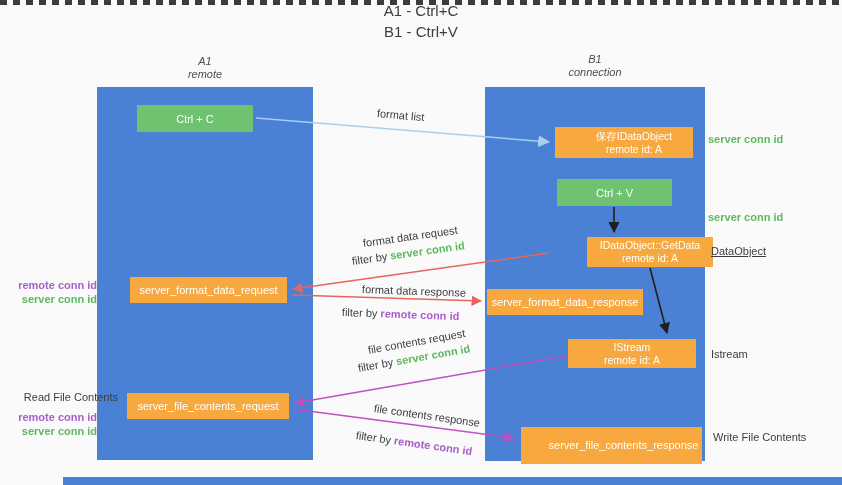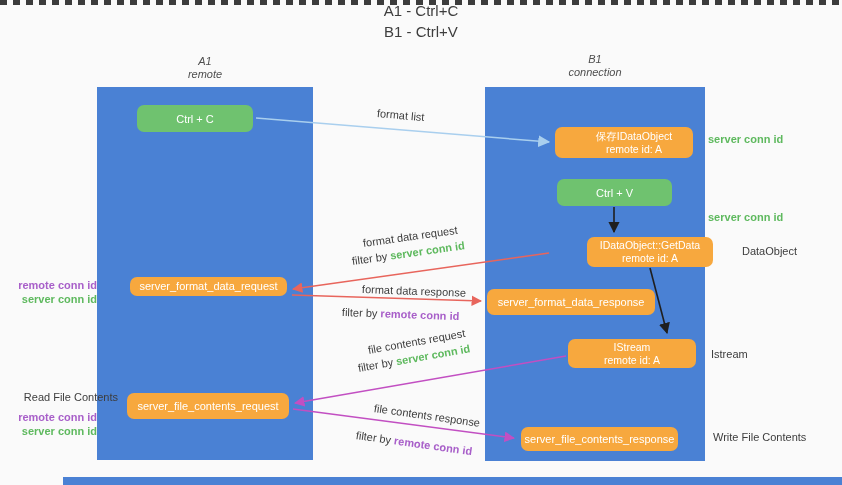--- a/index.html
+++ b/index.html
@@ -4,21 +4,21 @@
 <style>
   html,body{margin:0;padding:0;background:#fafafa;}
   .canvas{position:relative;width:842px;height:485px;background:#fafafa;
           font-family:"Liberation Sans",sans-serif;color:#3d3d3d;overflow:hidden;}
   .title{position:absolute;left:0;top:8;width:842px;text-align:center;
          font-size:15px;line-height:21px;color:#3d3d3d;}
   .colhdr{position:absolute;width:140px;text-align:center;font-size:11px;
           line-height:13px;color:#4f4f4f;font-style:italic;}
   .col{position:absolute;background:#4a81d4;}
   .node{position:absolute;display:flex;flex-direction:column;align-items:center;
-        justify-content:center;color:#fff;text-align:center;border-radius:7px;}
+        justify-content:center;color:#fff;text-align:center;}
   .green-node{background:#6fc26f;font-size:11px;}
   .orange-node{background:#f7a83e;font-size:10.5px;line-height:13px;}
   .orange-node.single{font-size:11px;}
   .lbl{position:absolute;font-size:11px;white-space:nowrap;}
   .g{color:#5eb95e;font-weight:bold;}
   .p{color:#a85fc9;font-weight:bold;}
   .dk{color:#3d3d3d;}
   .rot{transform-origin:left center;}
   .right-align{text-align:right;}
   .dotted{position:absolute;left:0;top:169;width:842px;height:5px;
@@ -85,44 +85,44 @@
 
   <div class="node green-node" style="left:557px;top:179px;width:115px;height:27px;">
     <div>Ctrl + V</div>
   </div>
 
   <div class="node orange-node" style="left:551px;top:237px;width:126px;height:30px;margin-left:36px;">
     <div>IDataObject::GetData</div>
     <div>remote id: A</div>
   </div>
 
-  <div class="node orange-node single" style="left:130px;top:277px;width:157px;height:19px;">
+  <div class="node orange-node single" style="left:130px;top:277px;width:157px;height:26px;">
     <div>server_format_data_request</div>
   </div>
 
-  <div class="node orange-node single" style="left:487px;top:289px;width:168px;height:26px;">
+  <div class="node orange-node single" style="left:487px;top:289px;width:156px;height:26px;">
     <div>server_format_data_response</div>
   </div>
 
   <div class="node orange-node" style="left:568px;top:339px;width:128px;height:29px;">
     <div>IStream</div>
     <div>remote id: A</div>
   </div>
 
   <div class="node orange-node single" style="left:127px;top:393px;width:162px;height:26px;">
     <div>server_file_contents_request</div>
   </div>
 
-  <div class="node orange-node single" style="left:521px;top:427px;width:157px;height:24px;">
+  <div class="node orange-node single" style="left:521px;top:427px;width:157px;height:37px;padding-left:24px;">
     <div>server_file_contents_response</div>
   </div>
 
   <div class="lbl g" style="left:708px;top:133px;">server conn id</div>
   <div class="lbl g" style="left:708px;top:211px;">server conn id</div>
-  <div class="lbl dk" style="left:742px;top:245px;">DataObject</div>
+  <div class="lbl dk" style="left:711px;top:245px;text-decoration:underline;">DataObject</div>
   <div class="lbl dk" style="left:711px;top:348px;">Istream</div>
   <div class="lbl dk" style="left:713px;top:431px;">Write File Contents</div>
 
   <div class="lbl p right-align" style="left:0;top:279px;width:97px;">remote conn id</div>
   <div class="lbl g right-align" style="left:0;top:293px;width:97px;">server conn id</div>
   <div class="lbl dk right-align" style="left:0;top:391px;width:118px;">Read File Contents</div>
   <div class="lbl p right-align" style="left:0;top:411px;width:97px;">remote conn id</div>
   <div class="lbl g right-align" style="left:0;top:425px;width:97px;">server conn id</div>
 
   <div class="lbl dk rot" style="left:377px;top:107px;transform:rotate(5deg);">format list</div>

